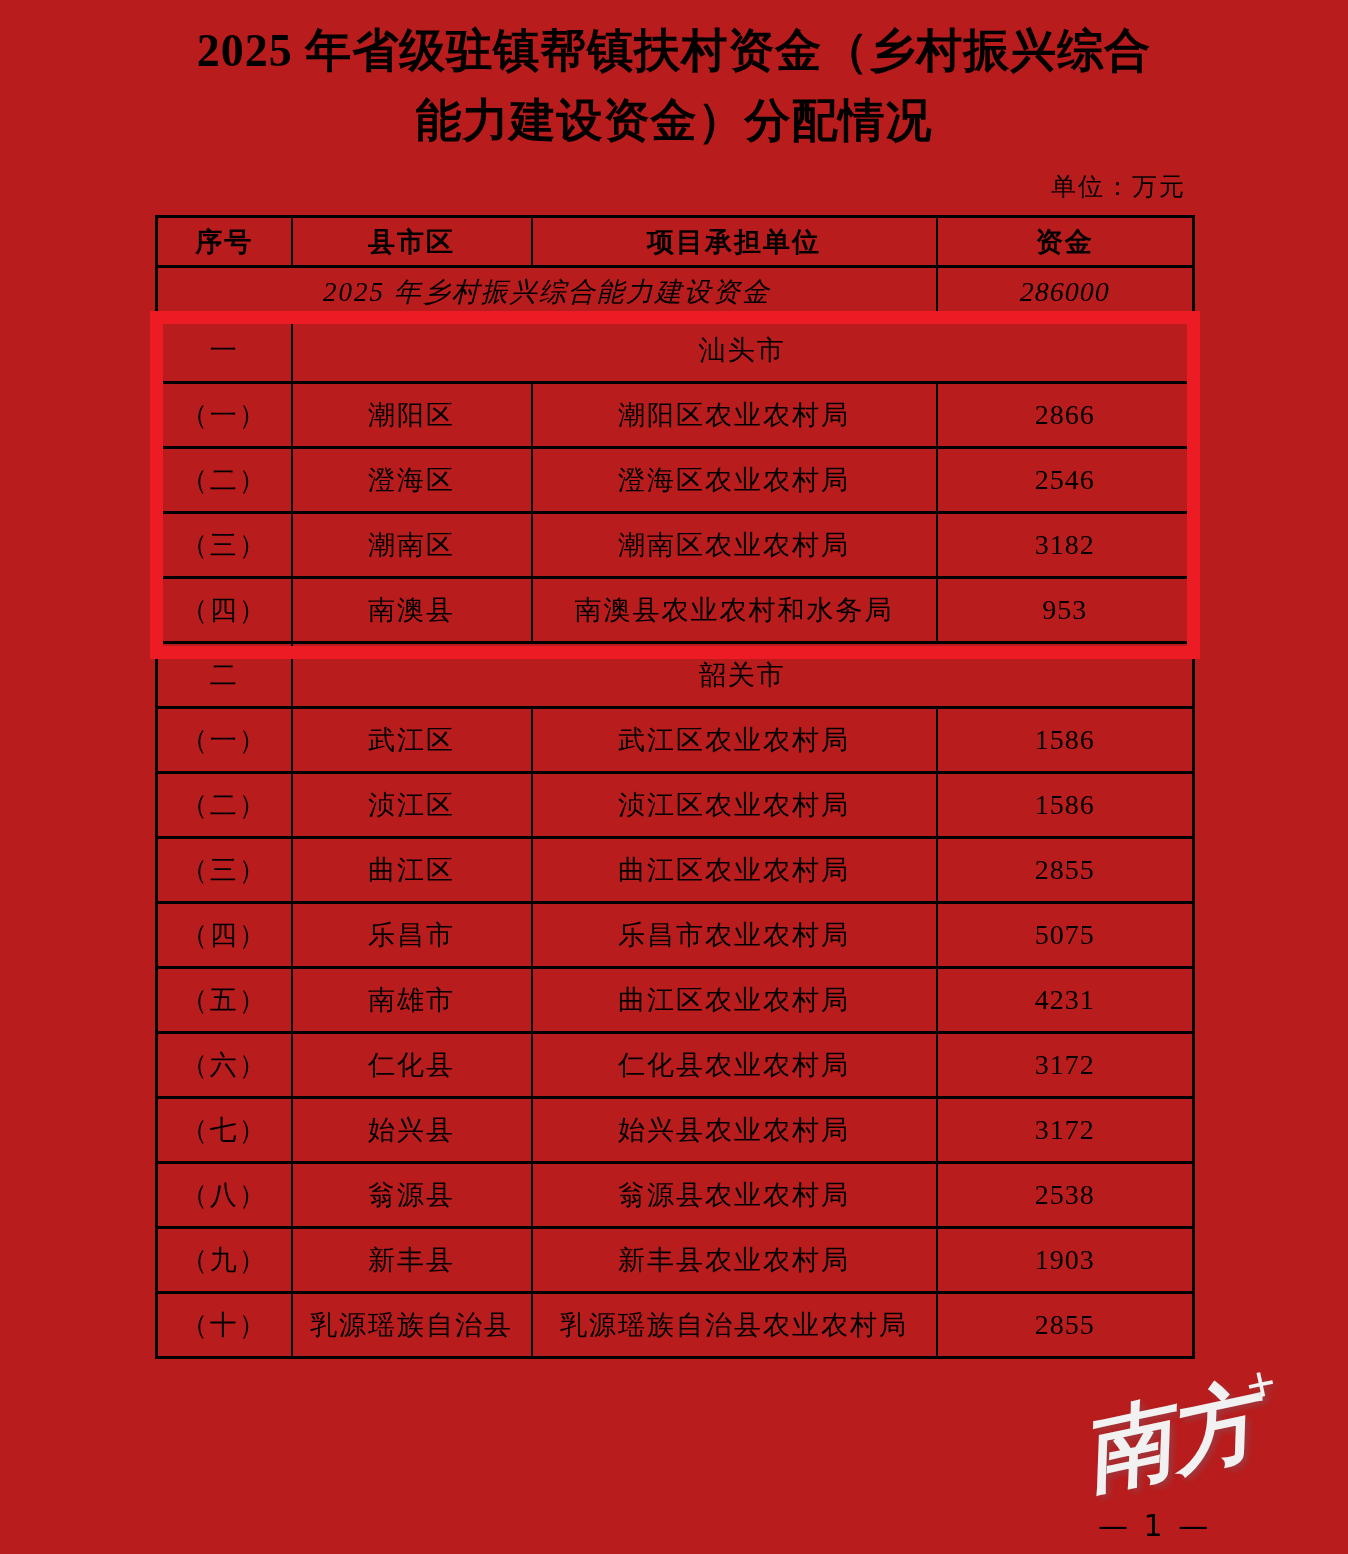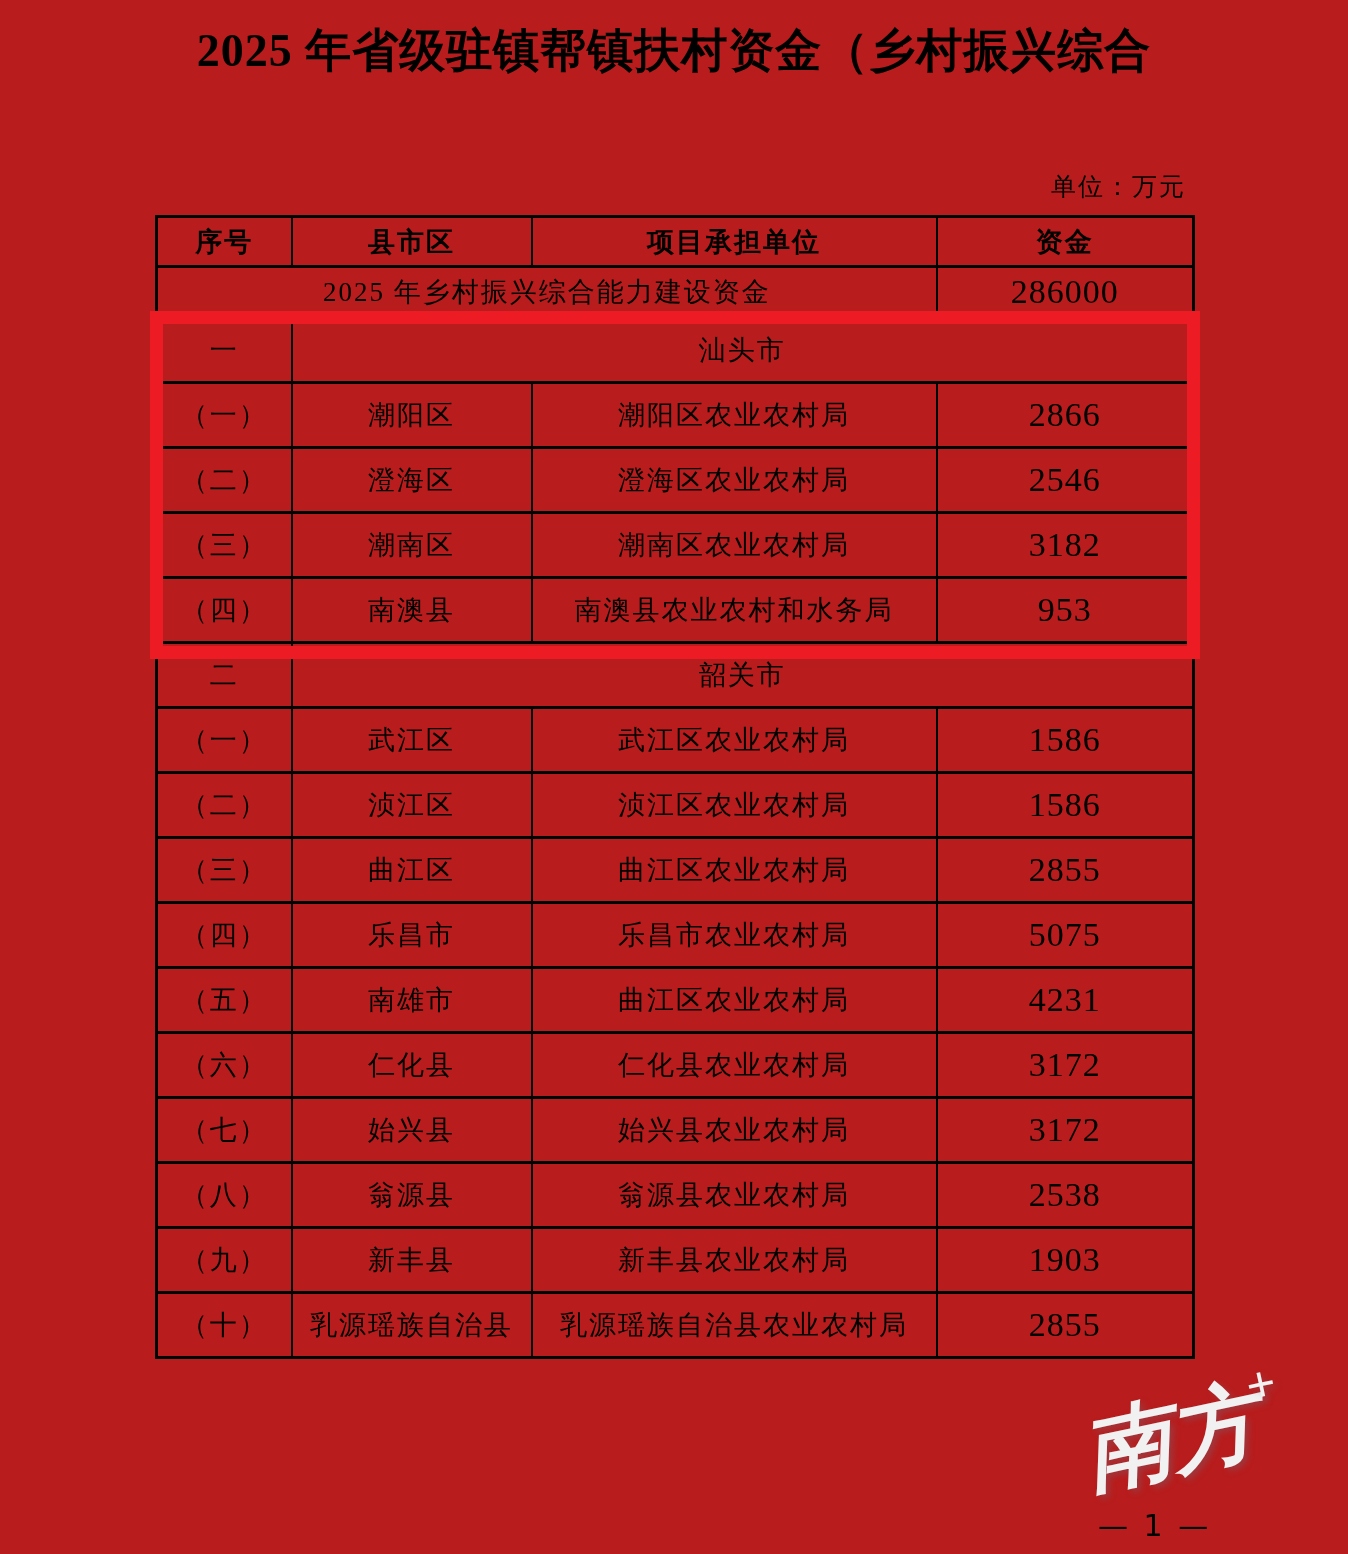--- a/index.html
+++ b/index.html
@@ -53,23 +53,23 @@
     border: 2px solid #000;
     border-top-width: 3px;
     border-bottom-width: 3px;
     text-align: center;
     vertical-align: middle;
     padding: 0;
     font-size: 27px;
     letter-spacing: 2px;
   }
   table.alloc thead th { height: 47px; font-weight: 700; }
-  table.alloc tr.total-row td { height: 48px; }
+  table.alloc tr.total-row td { height: 48px; font-style: italic; }
   table.alloc tbody td { height: 62px; }
-  table.alloc td.num { letter-spacing: 1px; font-size: 34px; }
+  table.alloc td.num { letter-spacing: 1px; font-size: 28px; }
 
   
   .highlight-box {
     position: absolute;
     left: 150px;
     top: 311px;
     width: 1050px;
     height: 348px;
     border: 13px solid #ed1c24;
     box-sizing: border-box;
@@ -108,20 +108,21 @@
     font-family: "DejaVu Sans", "Liberation Sans", sans-serif;
   }
 </style>
 </head>
 <body>
 
 <div class="page">
 
   <div class="doc-title">
     <div>2025 年省级驻镇帮镇扶村资金（乡村振兴综合</div>
+    <div>能力建设资金）分配情况</div>
   </div>
 
   <div class="unit-label">单位：万元</div>
 
   <table class="alloc">
     <colgroup>
         <col class="c1">
         <col class="c2">
         <col class="c3">
         <col class="c4">

